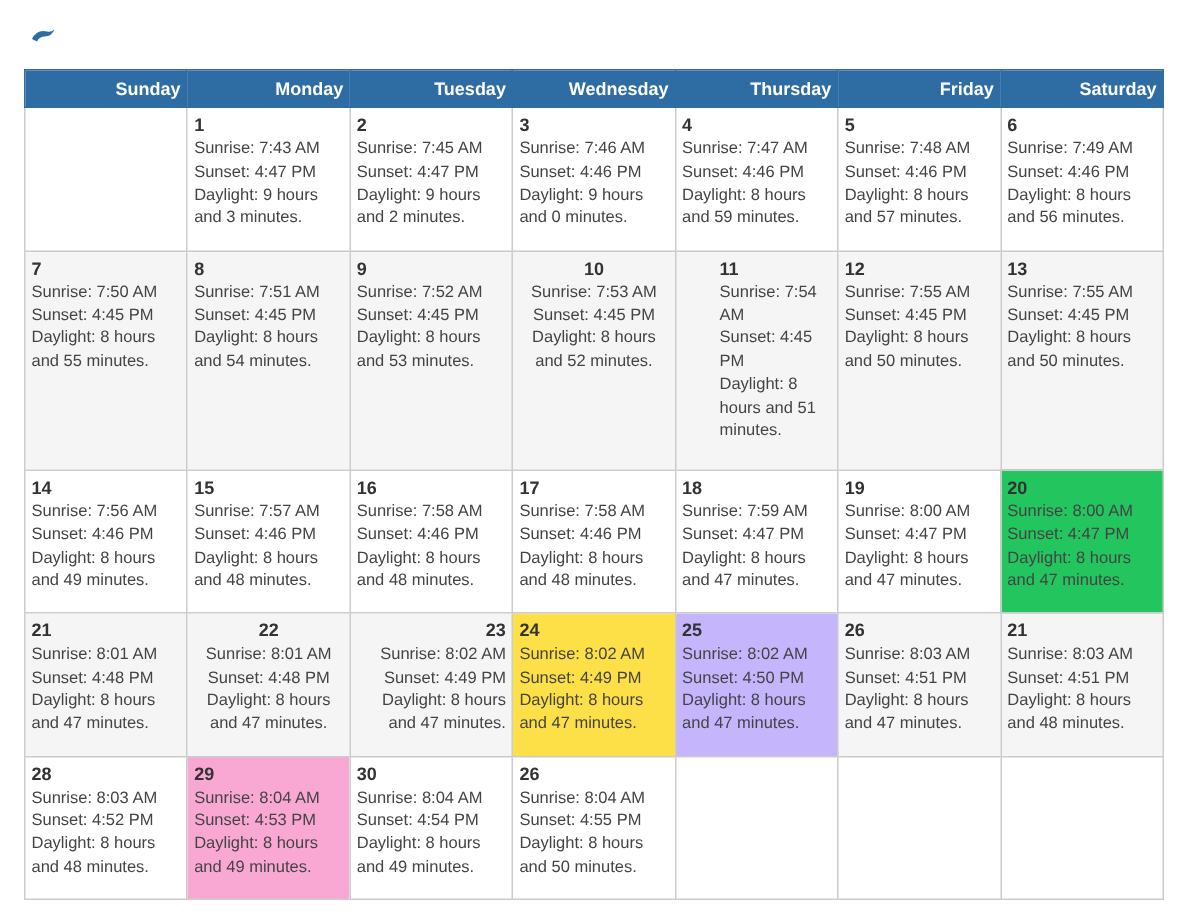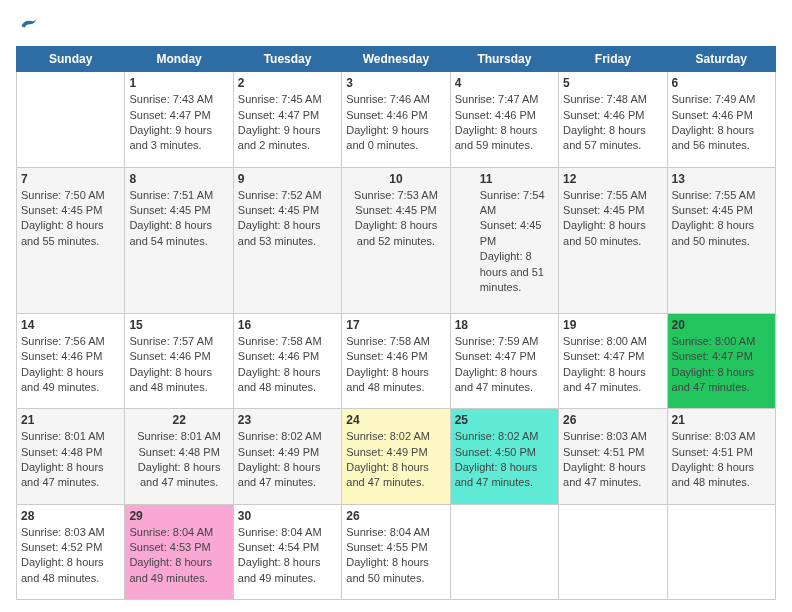--- a/index.html
+++ b/index.html
@@ -60,21 +60,21 @@
       border-collapse: collapse;
       width: 100%;
       table-layout: fixed;
     }
     .calendar th {
       background-color: #2e6da4;
       color: #fff;
       font-size: 12px;
       font-weight: bold;
       padding: 5px 4px;
-      text-align: center;
+      text-align: right;
       border: 1px solid #2e6da4;
       margin-left: 13px;
     }
     .calendar td {
       border: 1px solid #ccc;
       vertical-align: top;
       padding: 4px 4px;
       font-size: 9.5px;
       color: #333;
       height: 82px;
@@ -231,29 +231,29 @@
         </tr>
         <tr>
           <td style="background-color: rgb(245, 245, 245);">
         <span class="day-number">21</span>
         <span class="day-info">Sunrise: 8:01 AM<br>Sunset: 4:48 PM<br>Daylight: 8 hours and 47 minutes.</span>
       </td>
           <td style="background-color: rgb(245, 245, 245); text-align: center;">
         <span class="day-number">22</span>
         <span class="day-info">Sunrise: 8:01 AM<br>Sunset: 4:48 PM<br>Daylight: 8 hours and 47 minutes.</span>
       </td>
-          <td style="background-color: rgb(245, 245, 245);">
+          <td style="background-color: rgb(245, 245, 245); text-align: right;">
         <span class="day-number">23</span>
         <span class="day-info">Sunrise: 8:02 AM<br>Sunset: 4:49 PM<br>Daylight: 8 hours and 47 minutes.</span>
       </td>
-          <td style="background-color: #fef9c3;">
+          <td style="background-color: #fde047;">
         <span class="day-number">24</span>
         <span class="day-info">Sunrise: 8:02 AM<br>Sunset: 4:49 PM<br>Daylight: 8 hours and 47 minutes.</span>
       </td>
-          <td style="background-color: #5eead4;">
+          <td style="background-color: #c4b5fd;">
         <span class="day-number">25</span>
         <span class="day-info">Sunrise: 8:02 AM<br>Sunset: 4:50 PM<br>Daylight: 8 hours and 47 minutes.</span>
       </td>
           <td style="background-color: rgb(245, 245, 245);">
         <span class="day-number">26</span>
         <span class="day-info">Sunrise: 8:03 AM<br>Sunset: 4:51 PM<br>Daylight: 8 hours and 47 minutes.</span>
       </td>
           <td style="background-color: rgb(245, 245, 245);">
         <span class="day-number">21</span>
         <span class="day-info">Sunrise: 8:03 AM<br>Sunset: 4:51 PM<br>Daylight: 8 hours and 48 minutes.</span>

